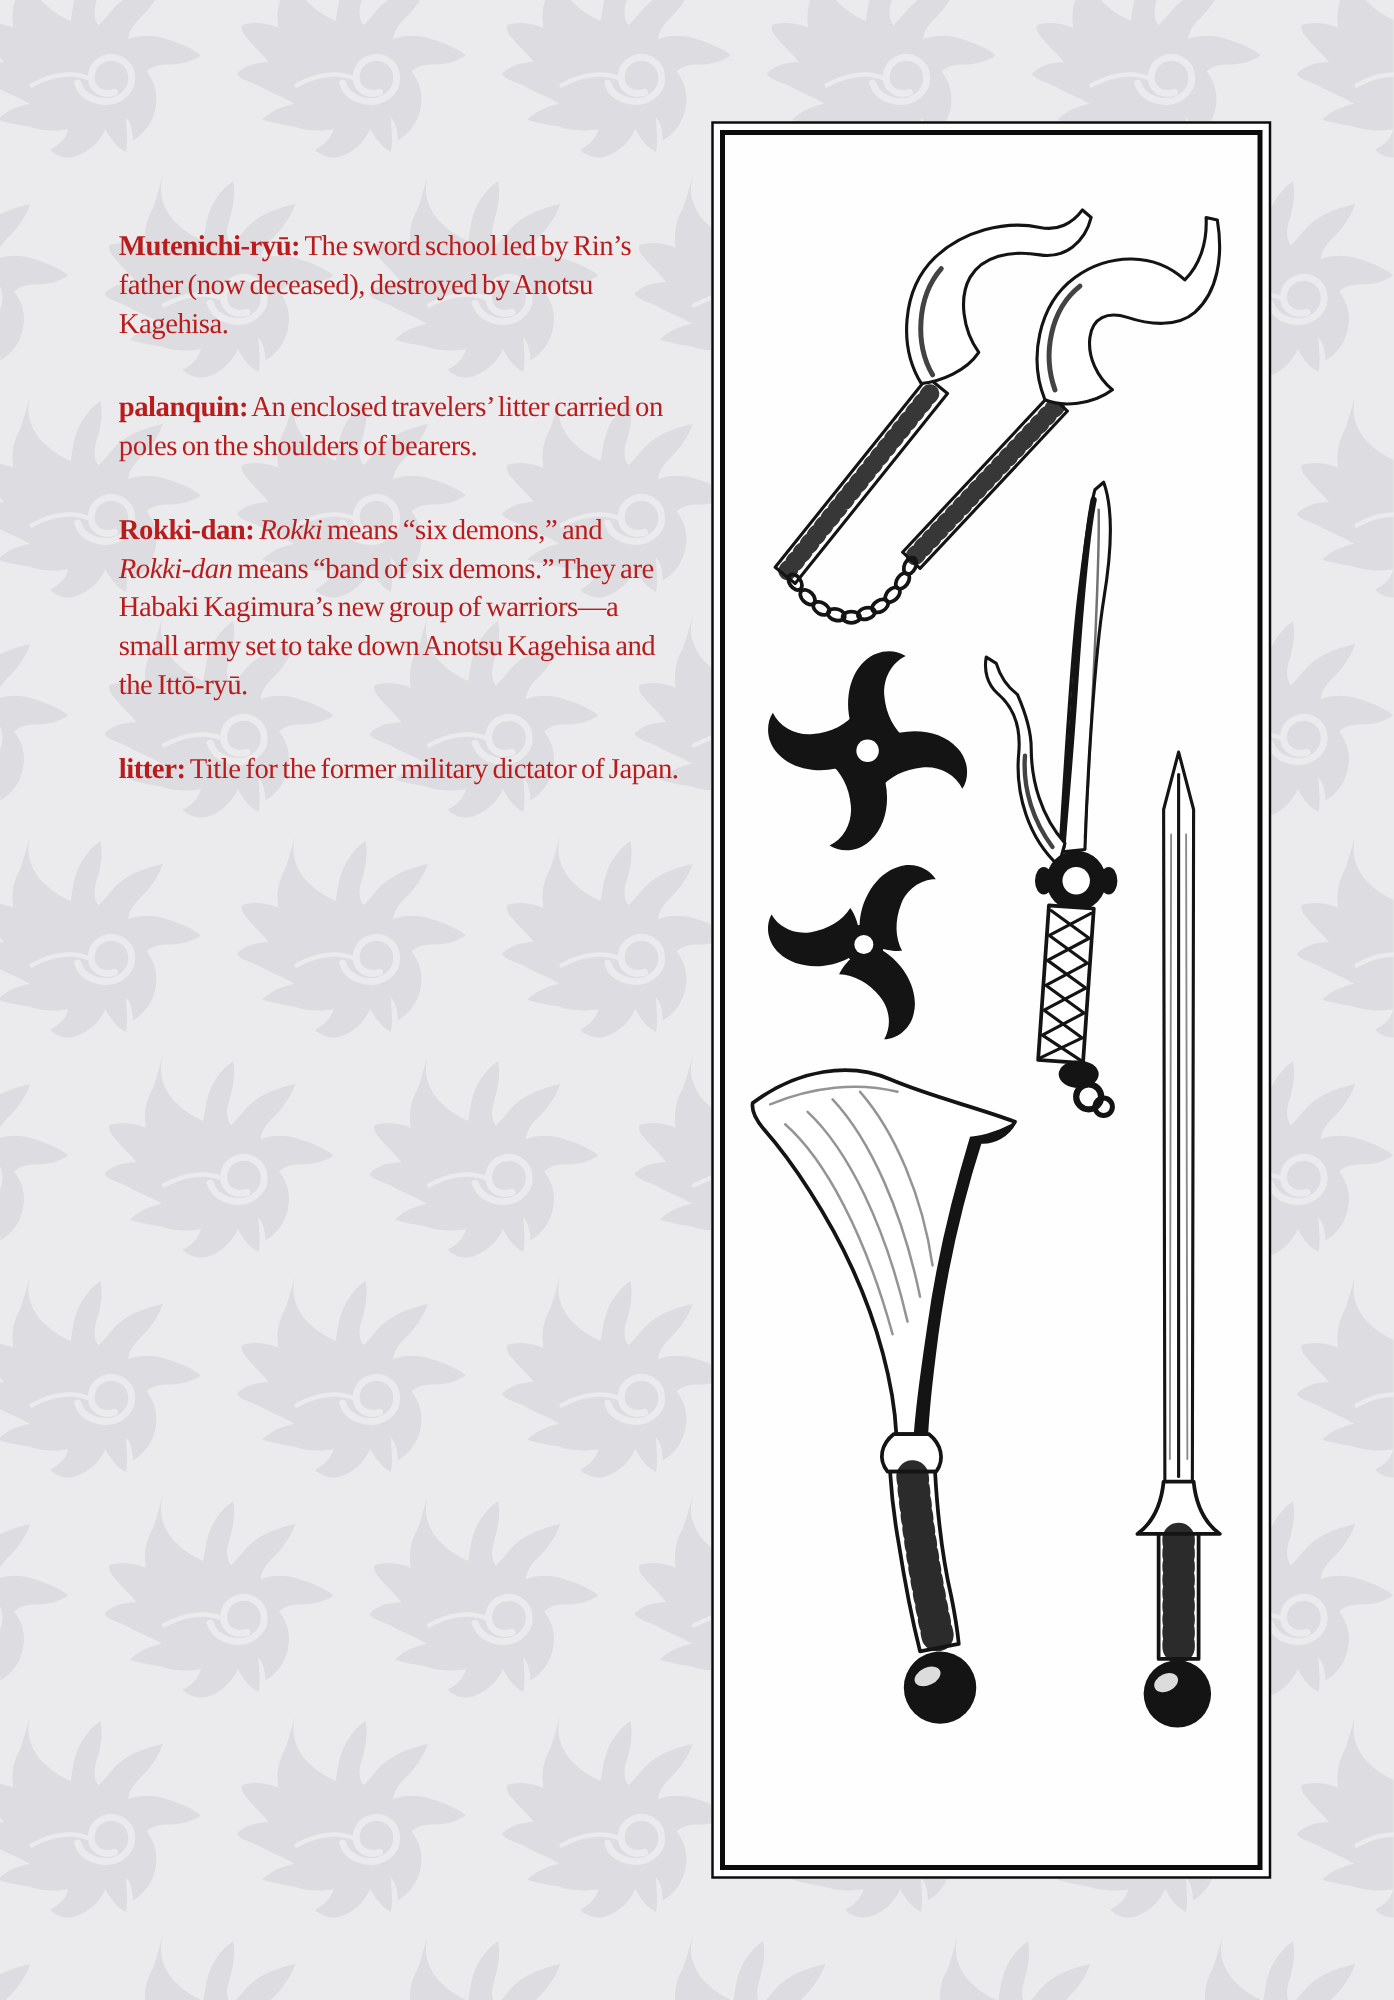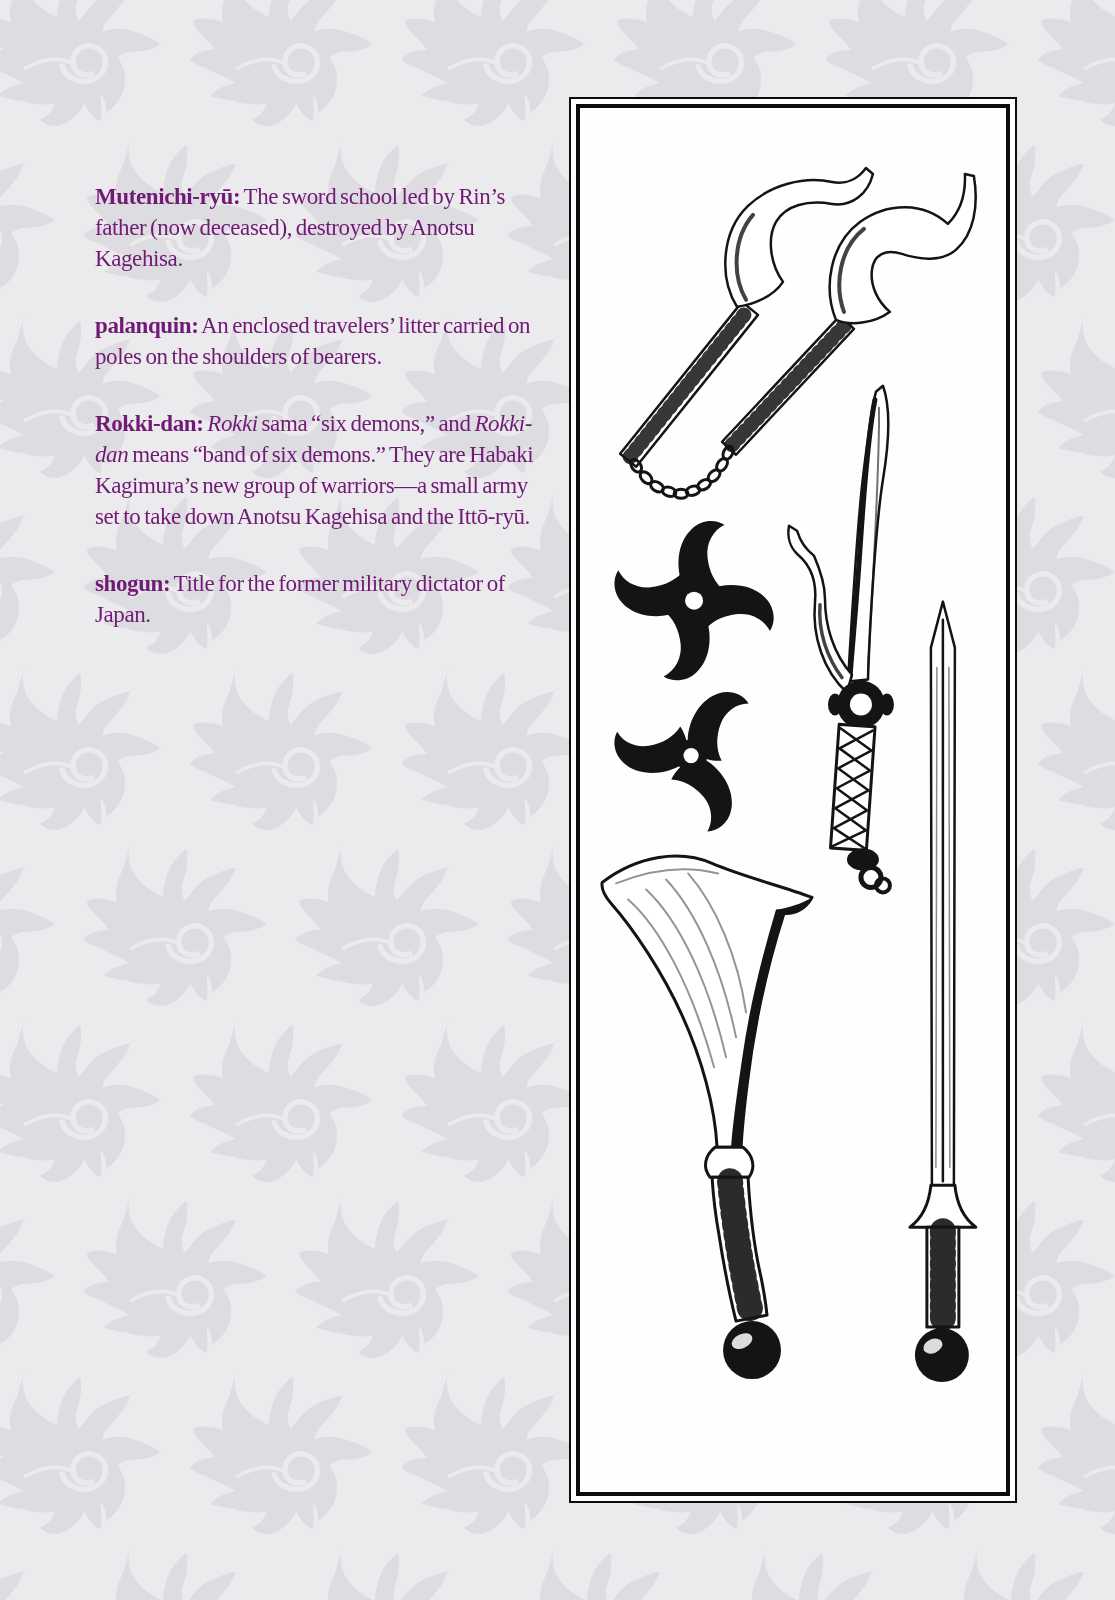--- a/index.html
+++ b/index.html
@@ -5,21 +5,21 @@
   html,body{margin:0;padding:0}
   body{
     width:1115px;height:1600px;position:relative;overflow:hidden;
     background:#ebebed;
     font-family:"Liberation Serif","DejaVu Serif",serif;
   }
   .bg-svg{position:absolute;left:0;top:0;z-index:0;display:block}
   .text-col{
     position:absolute;left:95px;top:181px;width:448px;z-index:2;
     font-size:23px;line-height:31px;letter-spacing:-0.4px;word-spacing:-1.5px;
-    color:#701a75;text-align:left;
+    color:#b91c1c;text-align:left;
   }
   .entry{margin:0 0 36px 0}
   .entry b{font-weight:bold}
   .entry i{font-style:italic}
   .panel{
     position:absolute;left:569px;top:97px;width:448px;height:1406px;z-index:2;
     box-sizing:border-box;border:2px solid #0c0c0c;padding:5px;background:#fefefe;
   }
   .panel-inner{
     width:100%;height:100%;box-sizing:border-box;border:4px solid #0c0c0c;
@@ -43,22 +43,22 @@
       <use href="#flameMotif" x="106" y="-176"></use>
       <use href="#flameMotif" x="-106" y="-176"></use>
     </pattern>
   </defs>
   <rect x="0" y="0" width="1115" height="1600" fill="url(#flamePat)"></rect>
 </svg>
 
 <div class="text-col">
   <p class="entry"><b>Mutenichi-ryū:</b><span> The sword school led by Rin’s father (now deceased), destroyed by Anotsu Kagehisa.</span></p>
   <p class="entry"><b>palanquin:</b><span> An enclosed travelers’ litter carried on poles on the shoulders of bearers.</span></p>
-  <p class="entry"><b>Rokki-dan:</b><span> </span><i>Rokki</i><span> sama “six demons,” and </span><i>Rokki-dan</i><span> means “band of six demons.” They are Habaki Kagimura’s new group of warriors—a small army set to take down Anotsu Kagehisa and the Ittō-ryū.</span></p>
-  <p class="entry"><b>shogun:</b><span> Title for the former military dictator of Japan.</span></p>
+  <p class="entry"><b>Rokki-dan:</b><span> </span><i>Rokki</i><span> means “six demons,” and </span><i>Rokki-dan</i><span> means “band of six demons.” They are Habaki Kagimura’s new group of warriors—a small army set to take down Anotsu Kagehisa and the Ittō-ryū.</span></p>
+  <p class="entry"><b>litter:</b><span> Title for the former military dictator of Japan.</span></p>
 </div>
 
 <div class="panel">
   <div class="panel-inner">
     <svg viewBox="0 0 426 1385" stroke-linejoin="round" stroke-linecap="round">
 
       <g>
 
         <path d="M40,346 L162,194 L178,207 L56,359 Z" fill="#ffffff" stroke="#141414" stroke-width="2.5"></path>
         <path d="M50,349 L168,202" stroke="#141414" stroke-width="15" fill="none" stroke-dasharray="2 7" opacity="0.85"></path>

